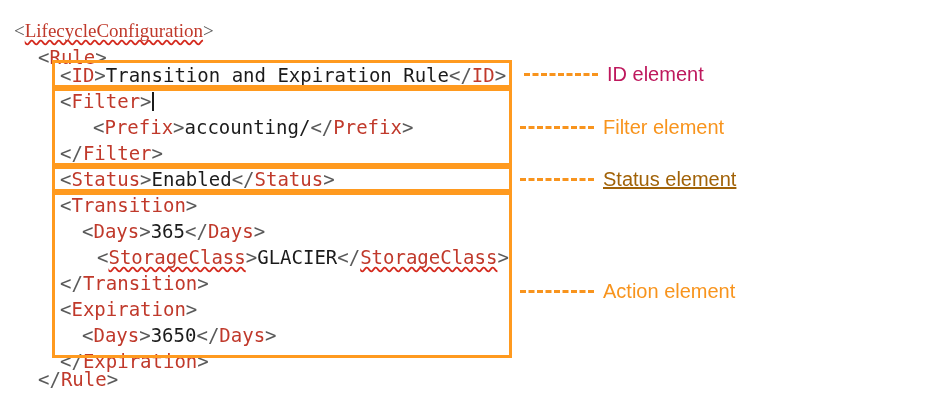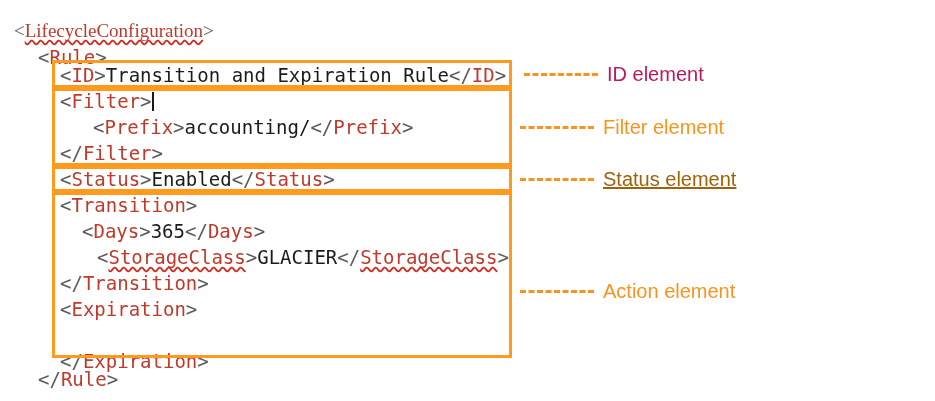--- a/index.html
+++ b/index.html
@@ -95,20 +95,21 @@
     <div class="code-line" style="left: 60px; top: 62px;"><span class="punct">&lt;</span><span class="tag">ID</span><span class="punct">&gt;</span><span class="txt">Transition and Expiration Rule</span><span class="punct">&lt;/</span><span class="tag">ID</span><span class="punct">&gt;</span></div>
     <div class="code-line" style="left: 60px; top: 88px;"><span class="punct">&lt;</span><span class="tag">Filter</span><span class="punct">&gt;</span><span class="caret"></span></div>
     <div class="code-line" style="left: 93px; top: 114px;"><span class="punct">&lt;</span><span class="tag">Prefix</span><span class="punct">&gt;</span><span class="txt">accounting/</span><span class="punct">&lt;/</span><span class="tag">Prefix</span><span class="punct">&gt;</span></div>
     <div class="code-line" style="left: 60px; top: 140px;"><span class="punct">&lt;/</span><span class="tag">Filter</span><span class="punct">&gt;</span></div>
     <div class="code-line" style="left: 60px; top: 166px;"><span class="punct">&lt;</span><span class="tag">Status</span><span class="punct">&gt;</span><span class="txt">Enabled</span><span class="punct">&lt;/</span><span class="tag">Status</span><span class="punct">&gt;</span></div>
     <div class="code-line" style="left: 60px; top: 192px;"><span class="punct">&lt;</span><span class="tag">Transition</span><span class="punct">&gt;</span></div>
     <div class="code-line" style="left: 82px; top: 218px;"><span class="punct">&lt;</span><span class="tag">Days</span><span class="punct">&gt;</span><span class="txt">365</span><span class="punct">&lt;/</span><span class="tag">Days</span><span class="punct">&gt;</span></div>
     <div class="code-line" style="left: 97px; top: 244px;"><span class="punct">&lt;</span><span class="tag sq">StorageClass</span><span class="punct">&gt;</span><span class="txt">GLACIER</span><span class="punct">&lt;/</span><span class="tag sq">StorageClass</span><span class="punct">&gt;</span></div>
     <div class="code-line" style="left: 60px; top: 270px;"><span class="punct">&lt;/</span><span class="tag">Transition</span><span class="punct">&gt;</span></div>
     <div class="code-line" style="left: 60px; top: 296px;"><span class="punct">&lt;</span><span class="tag">Expiration</span><span class="punct">&gt;</span></div>
+    <div class="code-line" style="left: 82px; top: 322px;"><span class="punct">&lt;</span><span class="tag">Days</span><span class="punct">&gt;</span><span class="txt">3650</span><span class="punct">&lt;/</span><span class="tag">Days</span><span class="punct">&gt;</span></div>
     <div class="code-line" style="left: 60px; top: 348px;"><span class="punct">&lt;/</span><span class="tag">Expiration</span><span class="punct">&gt;</span></div>
     <div class="code-line" style="left: 38px; top: 366px;"><span class="punct">&lt;/</span><span class="tag">Rule</span><span class="punct">&gt;</span></div>
   </div>
 
 <div id="annotation-layer">
     <div class="anno-box" style="left: 52px; top: 60px; width: 460px; height: 28px; border-color: rgb(255, 154, 31);"></div>
     <div class="anno-label" style="left: 524px; top: 60px; height: 28px; color: #be185d;">
       <span class="anno-dash" style="border-top-color: rgb(248, 148, 29);"></span>
       <span>ID element</span>
     </div>

